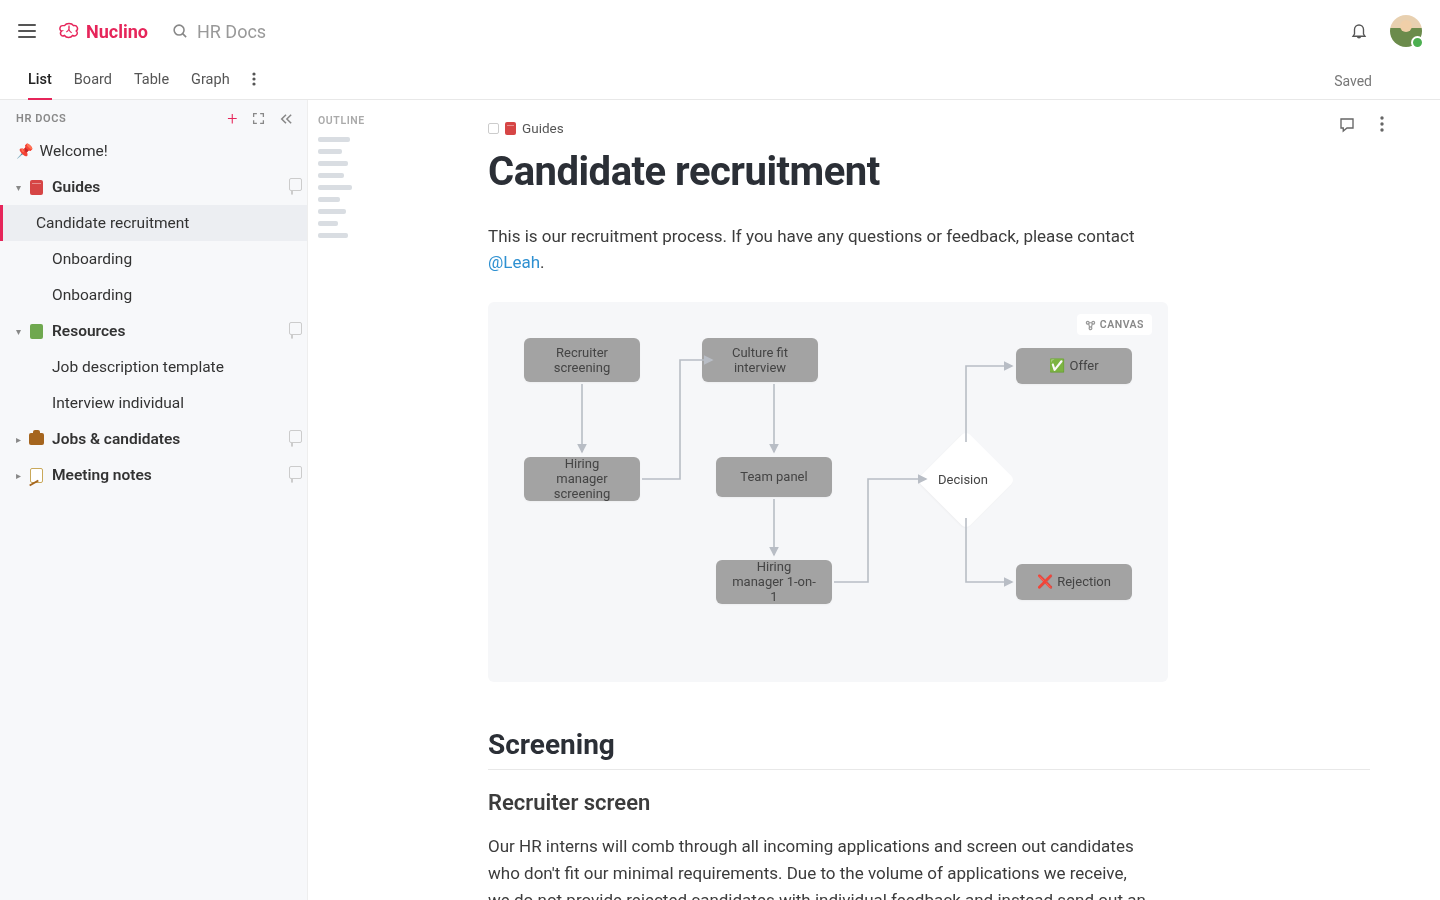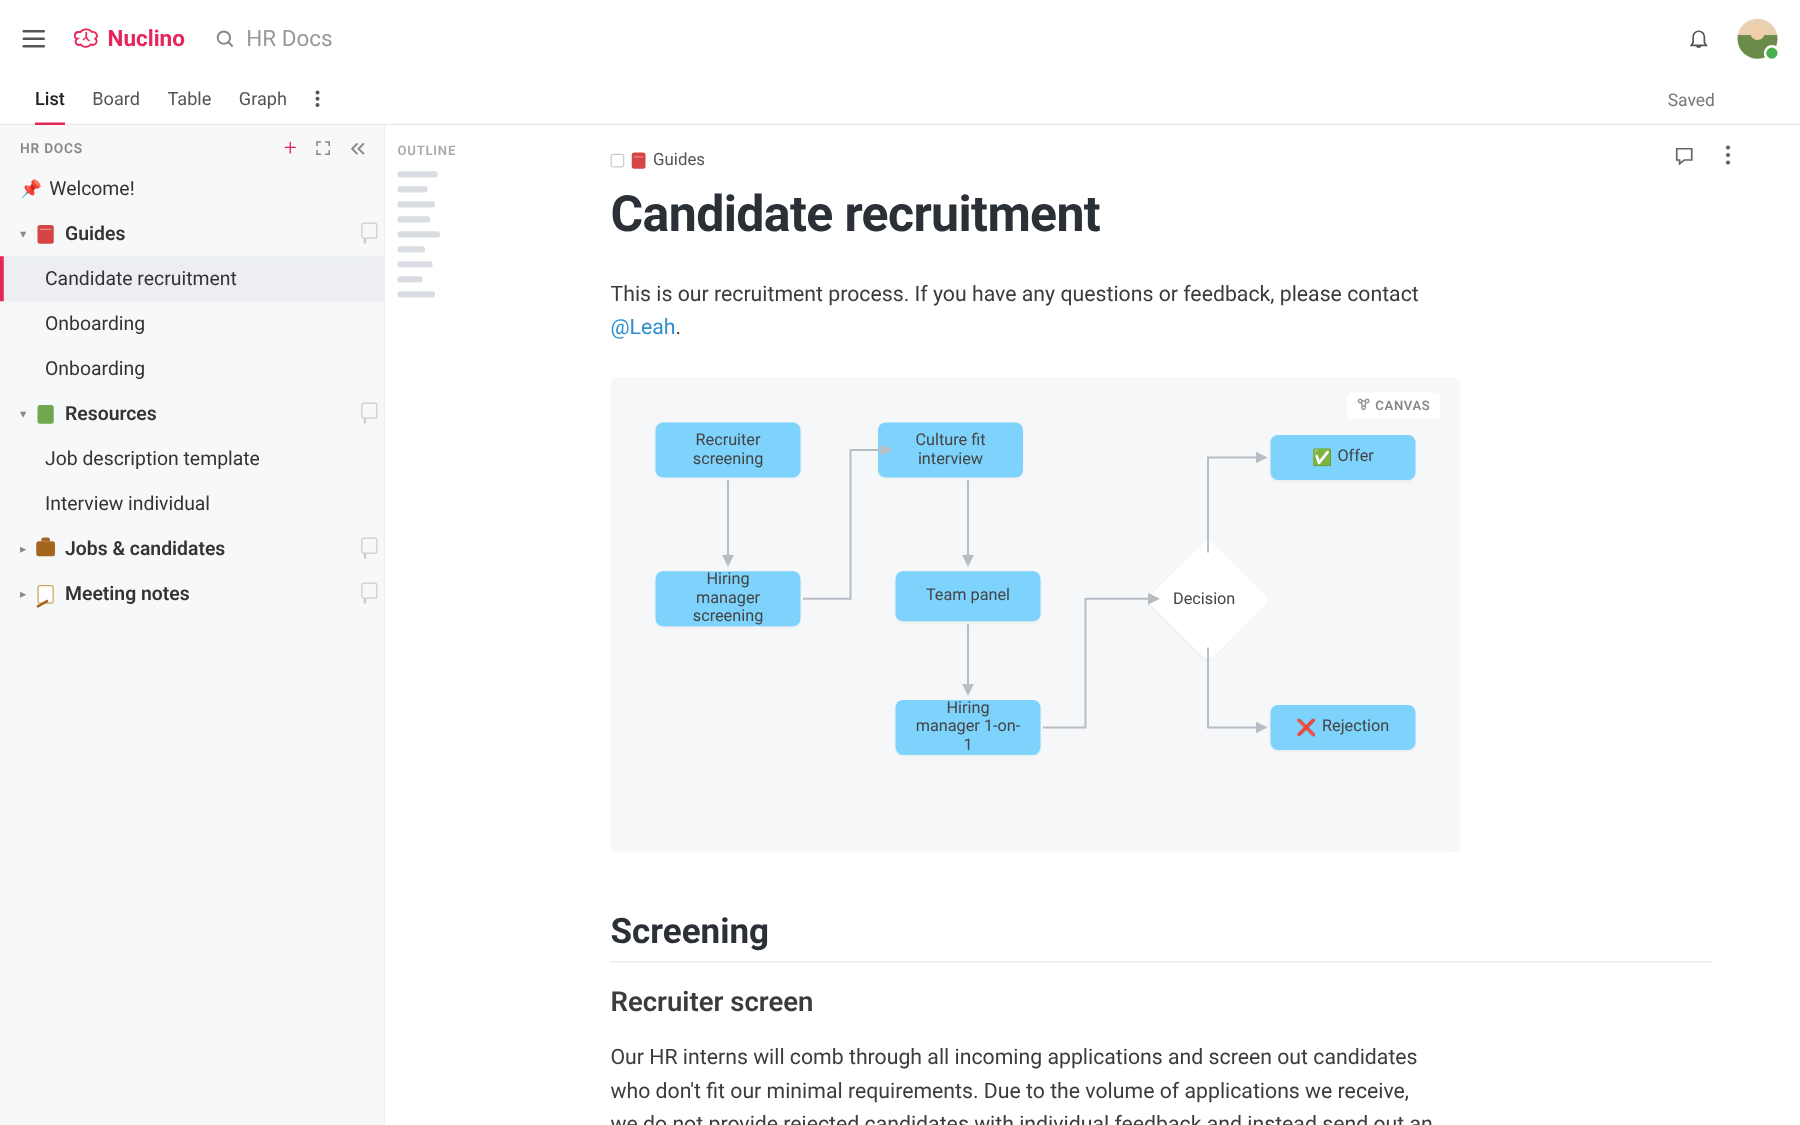--- a/index.html
+++ b/index.html
@@ -29,21 +29,21 @@
 .sidebar-head-actions { margin-left: auto; display: flex; gap: 14px; align-items: center; }
 .sbicon { cursor: pointer; color: #888; }
 .sbicon.plus { color: #e6255a; font-size: 18px; font-weight: 300; line-height: 0.5; }
 .tree { padding-bottom: 20px; }
 .tree-item { display: flex; align-items: center; padding: 9px 14px 9px 16px; cursor: pointer; font-size: 15.5px; color: #333; }
 .tree-item .caret { width: 10px; color: #888; font-size: 10px; margin-right: 2px; }
 .tree-item .ic { width: 16px; margin-right: 8px; display: inline-flex; align-items: center; justify-content: center; }
 .tree-item .lbl { flex: 1; }
 .tree-item.bold .lbl { font-weight: 600; }
 .tree-item .dup { color: #ccc; font-size: 11px; }
-.tree-child { padding-left: 36px; }
+.tree-child { padding-left: 52px; }
 .tree-child.active { background: #eceef2; border-left: 3px solid #e6255a; padding-left: 33px; }
 .folder-red { width: 13px; height: 15px; background: #d64545; border-radius: 2px; display: inline-block; position: relative; }
 .folder-red::before { content:""; position:absolute; left:2px; top:3px; right:2px; height:1px; background: rgba(255,255,255,0.4);}
 .folder-green { width: 13px; height: 15px; background: #6fa84f; border-radius: 2px; display: inline-block; }
 .folder-brief { width: 15px; height: 12px; background: #a5651e; border-radius: 2px; display: inline-block; position: relative; }
 .folder-brief::before{content:"";position:absolute;top:-3px;left:4px;width:7px;height:3px;background:#a5651e;border-radius:2px 2px 0 0;}
 .folder-note { width: 13px; height: 15px; background: #fff; border: 1px solid #c9a85a; border-radius: 2px; display: inline-block; position: relative; }
 .folder-note::after{content:"";position:absolute;left:-2px; bottom:-2px; width:10px;height:2px;background:#a5651e;transform:rotate(-30deg);}
 .pin { color: #333; font-size: 14px; margin-right: 6px; }
 .dup-box { width:11px; height:11px; border:1.3px solid #ccc; border-radius:2px; position:relative;}
@@ -53,22 +53,22 @@
 .outline-line { height: 5px; background: #d9dde2; border-radius: 2px; margin: 7px 0; }
 .content { flex: 1; overflow-y: auto; padding: 20px 70px 60px 110px; position: relative; height: 800px;}
 .doc-actions { position: absolute; top: 16px; right: 56px; display:flex; gap: 24px; color:#666;}
 .doc-actions .act { cursor:pointer; }
 .crumb { display: flex; align-items: center; gap: 6px; font-size: 13.5px; color: #555; margin-bottom: 12px; }
 .crumb-box { width:11px;height:11px;border:1.3px solid #ccc;border-radius:2px;}
 h1.doc-title { font-size: 40px; font-weight: 700; color: #2b2f36; margin-bottom: 28px; letter-spacing: -0.5px;}
 .doc-intro { font-size: 17px; color: #3c3c3c; margin-bottom: 26px; max-width: 680px; line-height: 1.55;}
 .doc-intro .mention { color: #2e90d1; cursor:pointer;}
 .canvas-box { background: #f6f7f9; border-radius: 6px; padding: 36px 28px 46px; position: relative; width: 680px; height: 380px; }
-.canvas-badge { position: absolute; top: 12px; right: 16px; background: #fff; border-radius: 4px; padding: 4px 8px; font-size: 10.5px; color: #888; letter-spacing: 0.5px; font-weight:600; display:flex; align-items:flex-start; gap:4px;}
-.node { position: absolute; background: #7dd3fc; border-radius: 6px; padding: 10px 14px; font-size: 13px; color: #444; text-align: center; box-shadow: 0 1px 2px rgba(0,0,0,0.04); display:flex; align-items:center; justify-content:center; }
+.canvas-badge { position: absolute; top: 12px; right: 16px; background: #fff; border-radius: 4px; padding: 4px 8px; font-size: 10.5px; color: #888; letter-spacing: 0.5px; font-weight:600; display:flex; align-items:flex-end; gap:4px;}
+.node { position: absolute; background: #a3a3a3; border-radius: 6px; padding: 10px 14px; font-size: 13px; color: #444; text-align: center; box-shadow: 0 1px 2px rgba(0,0,0,0.04); display:flex; align-items:center; justify-content:center; }
 .diamond { position: absolute; background: #fff; width: 70px; height: 70px; transform: rotate(45deg); border-radius: 6px; box-shadow: 0 1px 2px rgba(0,0,0,0.04); }
 .diamond-label { position: absolute; font-size: 13px; color:#444; text-align:left;}
 svg.arrows { position: absolute; inset: 0; width: 100%; height: 100%; pointer-events: none; }
 .arrows path { stroke: #b8bdc5; stroke-width: 1.6; fill: none; }
 .arrows polygon { fill: #b8bdc5; }
 h2.sec { font-size: 28px; font-weight: 700; color: #2b2f36; margin-top: 46px; border-bottom: 1px solid #e8e8e8; padding-bottom: 8px; }
 h3.subsec { font-size: 22px; font-weight: 600; color: #3c3c3c; margin-top: 20px; margin-bottom: 18px;}
 .bodytext { font-size: 17px; color: #3c3c3c; max-width: 660px; line-height: 1.6;}
 </style>
 </head>

